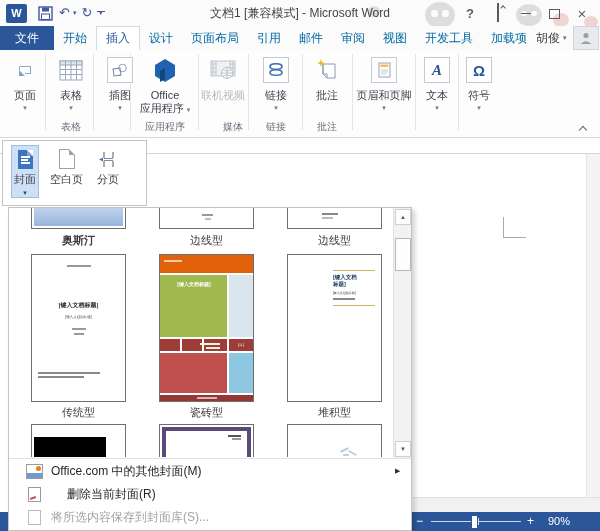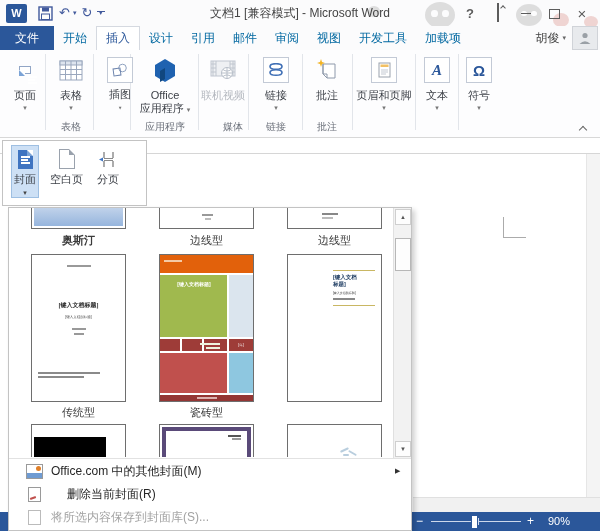--- a/index.html
+++ b/index.html
@@ -194,20 +194,21 @@
       <span><span class="maxbox"></span></span>
       <span class="closeglyph">×</span>
     </div>
   </div>
 
   <div class="tabrow">
     <div class="tab file">文件</div>
     <div class="tab">开始</div>
     <div class="tab active">插入</div>
     <div class="tab">设计</div>
+    <div class="tab">页面布局</div>
     <div class="tab">引用</div>
     <div class="tab">邮件</div>
     <div class="tab">审阅</div>
     <div class="tab">视图</div>
     <div class="tab">开发工具</div>
     <div class="tab">加载项</div>
     <div class="userbox">
       <span>胡俊</span>
       <span class="ucaret">▾</span>
       <span class="avatar">
@@ -246,21 +247,21 @@
           <rect x="1" y="1" width="22" height="19" fill="#fff" stroke="#9aa7bd"></rect>
           <rect x="1" y="1" width="22" height="4" fill="#dde4ee" stroke="#9aa7bd"></rect>
           <path d="M6.5 1v19 M12 1v19 M17.5 1v19 M1 9.5h22 M1 14.5h22" stroke="#9aa7bd" fill="none"></path>
         </svg>
       </div>
       <div class="lbl">表格</div>
       <span class="caret">▾</span>
     </div>
     <div class="grouplbl" style="left:50px;width:42px;">表格</div>
 
-    <div class="rbtn" style="left:95px;width:50px;font-family:Liberation Mono, monospace;">
+    <div class="rbtn" style="left:95px;width:50px;">
       <div class="ic">
           <span class="icbox">
         <svg width="16" height="14" viewBox="0 0 16 14">
           <circle cx="10.5" cy="5" r="3.8" fill="none" stroke="#8fa2c0"></circle>
           <rect x="1.5" y="5.5" width="7" height="7" fill="none" stroke="#6d84ad" transform="rotate(-8 5 9)"></rect>
         </svg>
       </span>
         </div>
       <div class="lbl">插图</div>
       <span class="caret">▾</span>
@@ -453,20 +454,21 @@
         <div class="st-title">[键入文档</div>
         <div class="st-title">标题]</div>
         <div class="st-sub">[键入文档副标题]</div>
         <div class="bar" style="position:static;width:22px;height:2px;background:#888;margin-top:3px;"></div>
         <div class="st-rule" style="margin-top:5px;"></div>
       </div>
     </div>
 
     <div class="covlbl" style="left:22px;top:197px;">传统型</div>
     <div class="covlbl" style="left:150px;top:197px;">瓷砖型</div>
+    <div class="covlbl" style="left:278px;top:197px;">堆积型</div>
 
     <div class="cover clip-bottom" style="left:22px;top:216px;height:33px;">
       <div class="blackblock"></div>
     </div>
     <div class="cover clip-bottom" style="left:150px;top:216px;height:33px;">
       <div class="purpleframe"></div>
       <div class="bar" style="right:12px;left:auto;top:10px;width:13px;height:1.5px;background:#555;"></div>
       <div class="bar" style="right:12px;left:auto;top:13px;width:9px;height:1.5px;background:#999;"></div>
     </div>
     <div class="cover clip-bottom" style="left:278px;top:216px;height:33px;">

